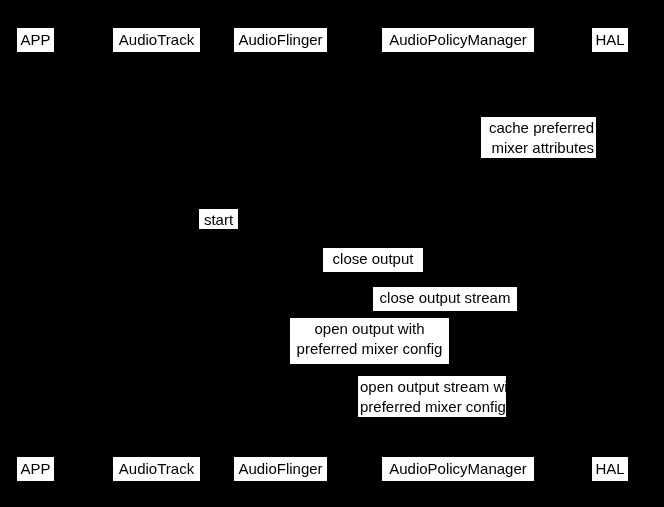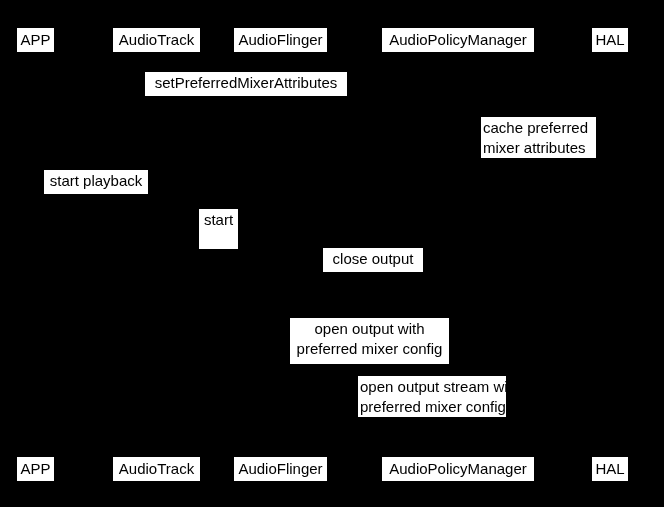--- a/index.html
+++ b/index.html
@@ -33,21 +33,21 @@
     font-size: 15px;
     line-height: 20px;
     white-space: pre;
     padding: 1px 2px 2px 2px;
     box-sizing: border-box;
   }
   .participant {
     font-size: 15px;
     line-height: 21px;
   }
-  .align-left   { text-align: left; }
+  .align-left   { text-align: right; }
   .align-center { text-align: center; }
 </style>
 </head>
 <body>
 
 <div id="diagram">
 
   <div class="lifeline" style="left:35px; top:51px; height:417px;"></div>
   <div class="lifeline" style="left:156px; top:51px; height:417px;"></div>
   <div class="lifeline" style="left:280px; top:51px; height:417px;"></div>
@@ -66,31 +66,30 @@
   <div class="label participant align-center" style="left:17px; top:28px; width:37px; height:24px;">APP</div>
 
   <div class="label participant align-center" style="left:113px; top:28px; width:87px; height:24px;">AudioTrack</div>
 
   <div class="label participant align-center" style="left:234px; top:28px; width:93px; height:24px;">AudioFlinger</div>
 
   <div class="label participant align-center" style="left:382px; top:28px; width:152px; height:24px;">AudioPolicyManager</div>
 
   <div class="label participant align-center" style="left:592px; top:28px; width:36px; height:24px;">HAL</div>
 
-  <div class="label align-center" style="left:145px; top:72px; width:202px; height:24px;">setPreferredMixerAttributes</div>
 
   <div class="label align-left" style="left:481px; top:117px; width:115px; height:41px;">cache preferred
 mixer attributes</div>
 
-  <div class="label align-center" style="left:44px; top:170px; width:104px; height:24px;">start playback</div>
 
-  <div class="label align-center" style="left:199px; top:209px; width:39px; height:40px;">start</div>
+  <div class="label align-center" style="left:199px; top:209px; width:39px; height:20px;">start</div>
 
   <div class="label align-center" style="left:323px; top:248px; width:100px; height:24px;">close output</div>
 
+  <div class="label align-center" style="left:373px; top:287px; width:144px; height:24px;">close output stream</div>
 
   <div class="label align-center" style="left:290px; top:318px; width:159px; height:46px;">open output with
 preferred mixer config</div>
 
   <div class="label align-center" style="left:358px; top:376px; width:148px; height:41px;">open output stream with
 preferred mixer config</div>
 
   <div class="label participant align-center" style="left:17px; top:457px; width:37px; height:24px;">APP</div>
 
   <div class="label participant align-center" style="left:113px; top:457px; width:87px; height:24px;">AudioTrack</div>

